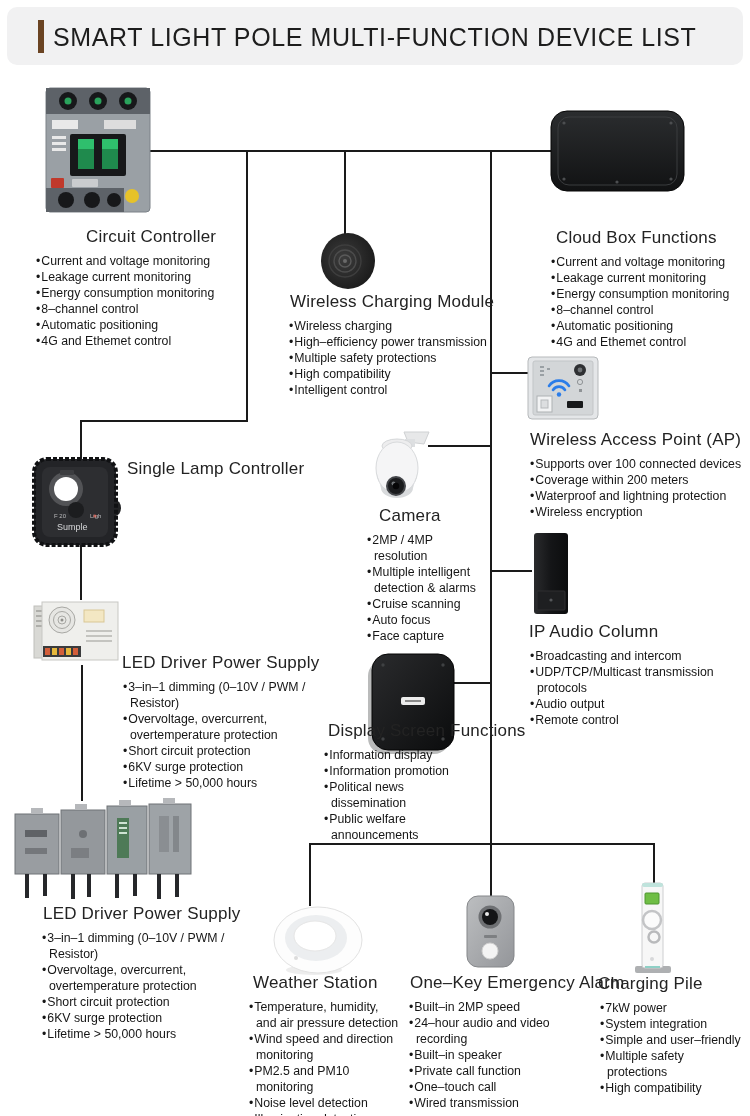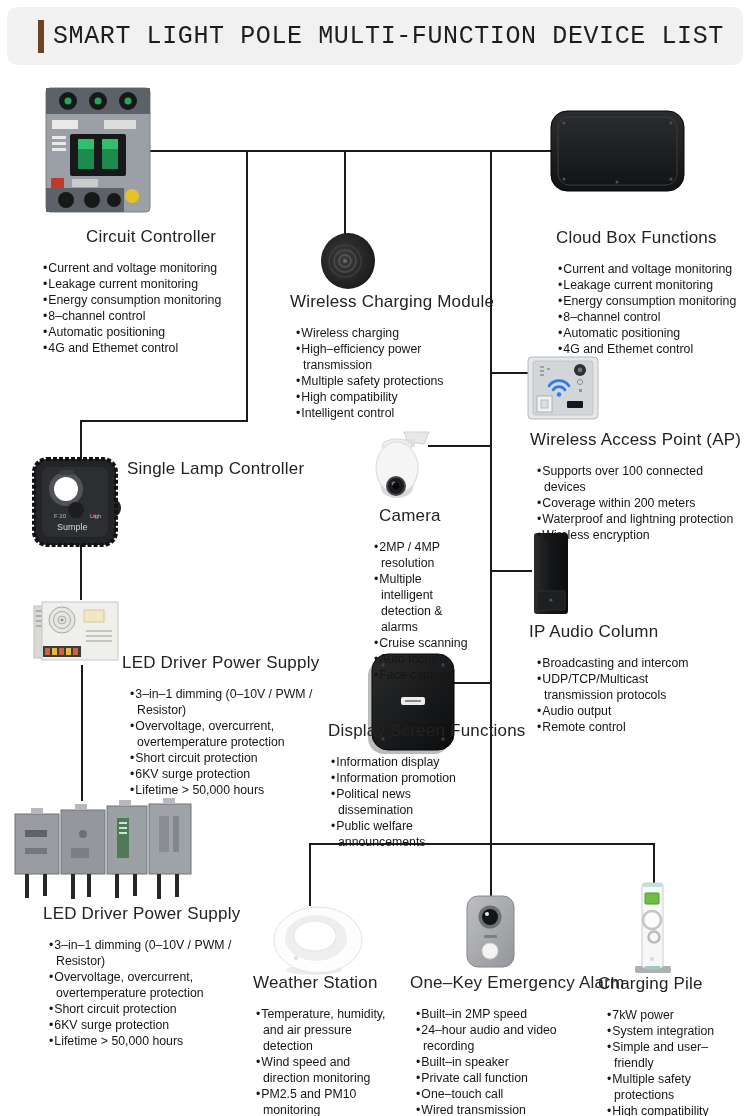--- a/index.html
+++ b/index.html
@@ -6,31 +6,31 @@
   html,body{margin:0;padding:0;background:#ffffff;}
   #canvas{
     position:relative;width:750px;height:1116px;background:#ffffff;overflow:hidden;
     font-family:"Liberation Sans","DejaVu Sans",sans-serif;
   }
   
   .header{position:absolute;left:7px;top:7px;width:736px;height:58px;background:#f1f1f2;border-radius:10px;}
   .header .accent{position:absolute;left:31px;top:13px;width:6px;height:33px;background:#6b4423;}
   .header .htitle{
     position:absolute;left:46px;top:0;height:58px;line-height:60px;
-    font-size:25px;letter-spacing:.6px;color:#1d1d1d;white-space:nowrap;font-family:Liberation Mono, monospace;
+    font-size:25px;letter-spacing:.6px;color:#1d1d1d;white-space:nowrap;
   }
   
   .ln{position:absolute;background:#1a1a1a;}
   
   .dev{position:absolute;}
   .dev svg{display:block;}
   
   .tblock{position:absolute;}
   .block-title{margin:0 0 3px 0;font-size:17px;font-weight:400;color:#232323;letter-spacing:.2px;white-space:nowrap;}
-  .feat{list-style:none;margin:13px;padding:0;font-size:12.3px;line-height:16px;color:#161616;}
+  .feat{list-style:none;margin:6px;padding:0;font-size:12.3px;line-height:16px;color:#161616;}
   .feat li{padding-left:7px;text-indent:-7px;}
   .feat li::before{content:"\2022";margin-right:1px;}
 </style>
 </head>
 <body>
 
 <div id="canvas">
 
   <div class="header">
     <div class="accent"></div>

